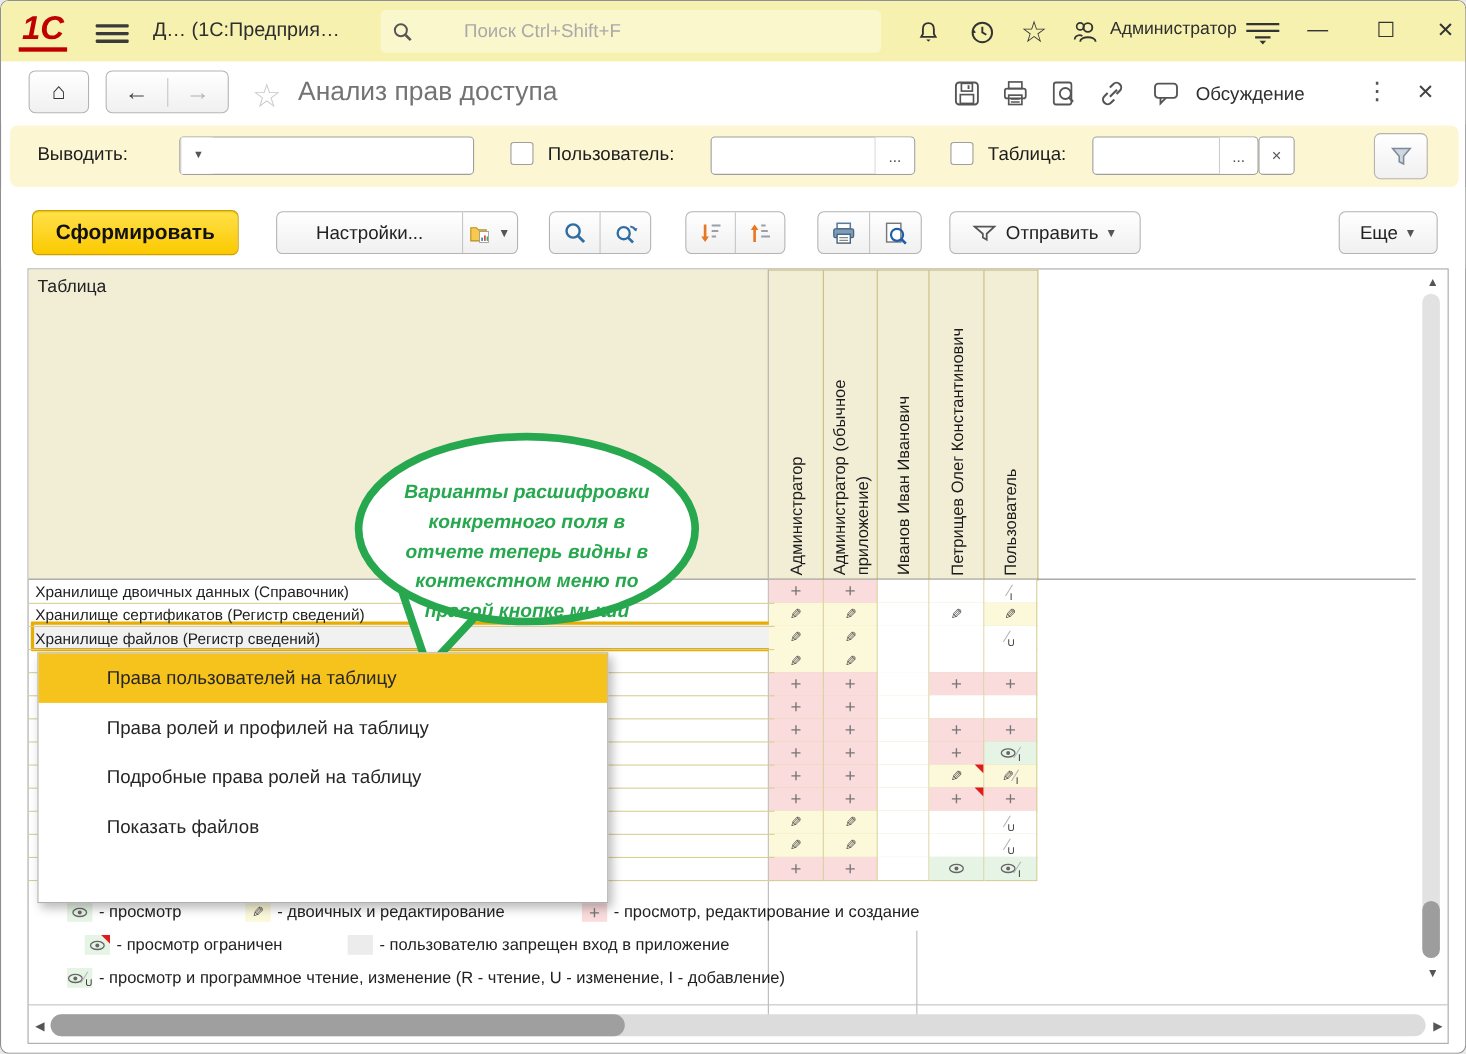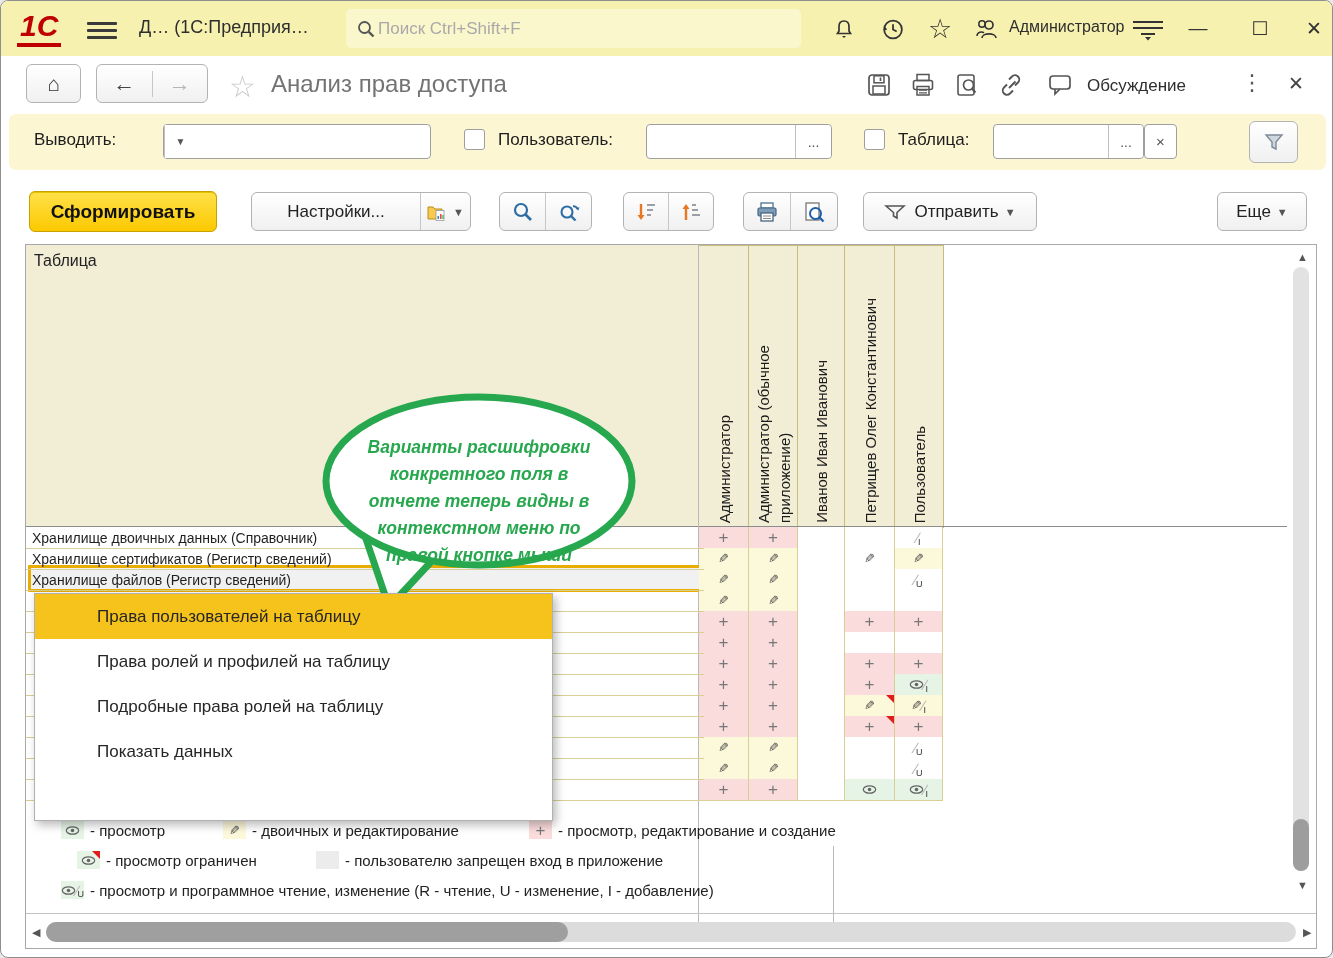--- a/index.html
+++ b/index.html
@@ -7,21 +7,21 @@
        border-radius:8px;overflow:hidden;box-sizing:border-box;}
   .abs{position:absolute;box-sizing:border-box;}
   
   .titlebar{left:0;top:0;width:1333px;height:55px;background:#f7f1b0;}
   .logo1c{left:16px;top:8px;font-size:30px;font-weight:bold;font-style:italic;color:#c00000;
           border-bottom:4px solid #c00000;line-height:34px;padding:0 3px;}
   .burger{left:86px;top:17px;width:30px;height:22px;}
   .burger i{display:block;height:3px;background:#3a3a3a;margin:4px 0;border-radius:1px;}
   .apptitle{left:138px;top:16px;font-size:18px;color:#2e2e2e;white-space:nowrap;}
   .searchbox{left:345px;top:8px;width:455px;height:39px;background:#fbf7cd;border-radius:5px;
-             display:flex;align-items:center;padding-left:10px;}
+             display:flex;align-items:center;padding-left:10px;gap:44px;}
   .searchbox input{border:none;background:transparent;outline:none;font-size:17px;color:#444;
              font-family:"Liberation Sans",sans-serif;width:380px;}
   .searchbox input::placeholder{color:#a9a9a9;}
   .tbicon{top:13px;width:30px;height:30px;display:flex;align-items:center;justify-content:center;}
   .userlbl{left:1008px;top:17px;font-size:16px;color:#2e2e2e;}
   .svcmenu{left:1130px;top:16px;width:34px;height:24px;}
   .winbtn{top:12px;width:34px;height:30px;font-size:19px;color:#333;display:flex;
           align-items:center;justify-content:center;}
   
   .toolbar{left:0;top:55px;width:1333px;height:57px;background:#ffffff;}
@@ -547,21 +547,21 @@
           <text x="168" y="116">отчете теперь видны в</text>
           <text x="168" y="143">контекстном меню по</text>
           <text x="168" y="170">правой кнопке мыши</text>
         </g>
     </svg>
 
     <div class="ctxmenu abs" id="ctxmenu">
         <div class="mitem hl">Права пользователей на таблицу</div>
         <div class="mitem">Права ролей и профилей на таблицу</div>
         <div class="mitem">Подробные права ролей на таблицу</div>
-        <div class="mitem">Показать данных</div>
+        <div class="mitem">Показать файлов</div>
       </div>
 
     <div id="legend">
         <div class="legrow abs" style="left: 35px; top: 575px;"><span class="legicon c-grn">
             <svg class="eyeicon" width="15" height="11" viewBox="0 0 15 11">
               <ellipse cx="7.5" cy="5.5" rx="6.2" ry="3.7" fill="none" stroke="#666" stroke-width="1.2"></ellipse>
               <circle cx="7.5" cy="5.5" r="1.8" fill="#666"></circle>
             </svg>
           </span><span class="legtxt">- просмотр</span></div>
         <div class="legrow abs" style="left: 197px; top: 575px;"><span class="legicon c-yel">

